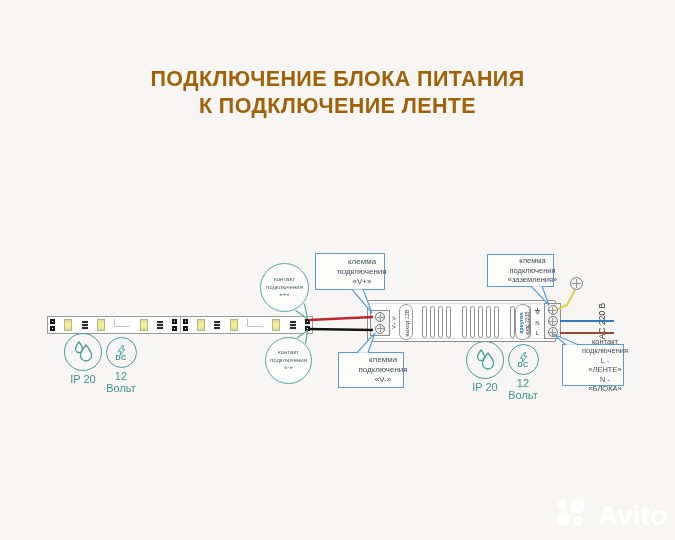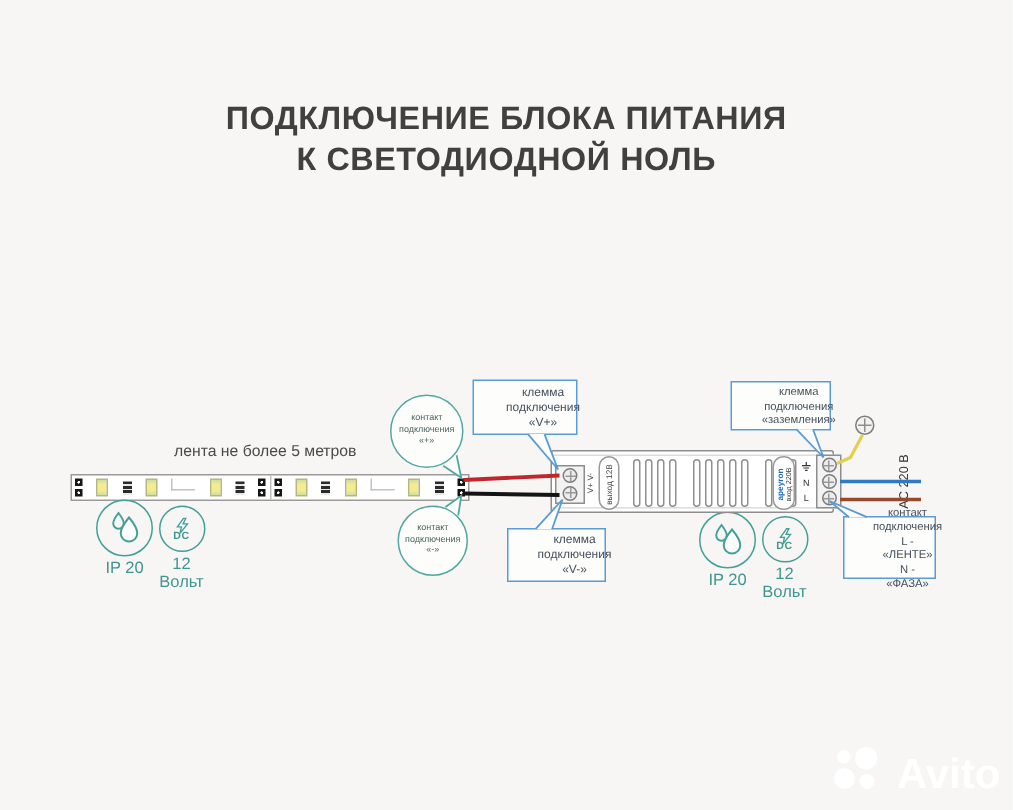--- a/index.html
+++ b/index.html
@@ -1,20 +1,20 @@
 <!DOCTYPE html>
 <html><head>
 <meta charset="utf-8">
 <style>
   html,body{margin:0;padding:0;}
   .page{position:relative;width:675px;height:540px;background:#f7f6f4;overflow:hidden;
         font-family:"Liberation Sans", sans-serif;}
   
   .title{position:absolute;top:66px;left:0;width:675px;text-align:center;
-         color:#404040;font-weight:bold;font-size:21.5px;line-height:27px;letter-spacing:.4px;}
+         color:#a16207;font-weight:bold;font-size:21.5px;line-height:27px;letter-spacing:.4px;}
   
   .strip-label{position:absolute;left:116px;top:295px;font-size:10.5px;color:#4a4a4a;}
   .strip{position:absolute;left:47px;top:316px;width:266px;height:18px;background:#fff;
          border:1px solid #9a9a9a;display:flex;box-sizing:border-box;}
   .seg{flex:1;display:flex;align-items:center;justify-content:space-between;padding:0 2px;}
   .seg.first{border-right:1px solid #bfbfbf;}
   .padcol{display:flex;flex-direction:column;gap:2px;}
   .pad{width:5px;height:5px;background:radial-gradient(circle at 50% 50%,#fff 0 .8px,#151515 1px);}
   .led{width:8px;height:12px;border:1px solid #b5b585;box-sizing:border-box;
        background:linear-gradient(180deg,#cfdf9d 0%,#f4ec8f 30%,#f4ec8f 70%,#cfdf9d 100%);}
@@ -72,24 +72,23 @@
   .wm-logo{position:relative;width:36px;height:36px;}
   .wm-c{position:absolute;border-radius:50%;background:rgba(255,255,255,0.92);}
 </style>
 </head>
 <body>
 
 <div class="page">
 
   <div class="title">
     <div>ПОДКЛЮЧЕНИЕ БЛОКА ПИТАНИЯ</div>
-    <div>К СВЕТОДИОДНОЙ НОЛЬ</div>
-  </div>
-
-  <div class="strip-label">лента не более 5 метров</div>
+    <div>К ПОДКЛЮЧЕНИЕ ЛЕНТЕ</div>
+  </div>
+
   <div class="strip">
     <div class="seg first">
       <span class="padcol">
           <span class="pad"></span>
           <span class="pad"></span>
         </span>
       <span class="led"></span>
       <span class="res"></span>
       <span class="led"></span>
       <span class="trace"></span>
@@ -233,21 +232,21 @@
   </div>
   <div class="callout-box" style="left:487px;top:254px;width:67px;height:33px;font-size:7.5px;line-height:9.5px;">
     <span>клемма</span>
     <span>подключения</span>
     <span>«заземления»</span>
   </div>
   <div class="callout-box" style="left:562px;top:344px;width:62px;height:42px;font-size:7.5px;line-height:9.5px;">
     <span>контакт</span>
     <span>подключения</span>
     <span>L - «ЛЕНТЕ»</span>
-    <span>N - «ФАЗА»</span>
+    <span>N - «БЛОКА»</span>
   </div>
 
   <svg class="overlay" width="675" height="540" viewBox="0 0 675 540">
     <line x1="309" y1="320" x2="373" y2="317" stroke-width="2.6" stroke="#c0272d"></line>
     <line x1="309" y1="329" x2="373" y2="330" stroke-width="2.6" stroke="#141414"></line>
     <polyline points="558,309 567,305 575,290" fill="none" stroke-width="2.2" stroke="#e3cf4e"></polyline>
     <line x1="560" y1="321" x2="614" y2="321" stroke-width="2.2" stroke="#2f7bc3"></line>
     <line x1="560" y1="333" x2="614" y2="333" stroke-width="2.2" stroke="#96492e"></line>
 
     <path d="M304.4 303.5 L307.5 318.5 L295.5 310.5" fill="#fdfdfb" stroke="#52a8a1" stroke-width="1.2"></path>

